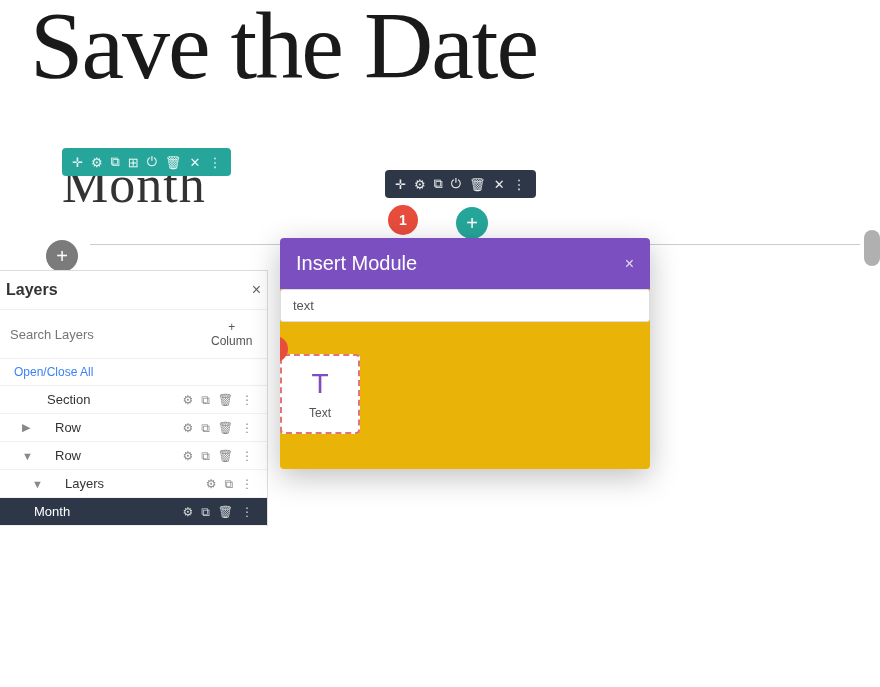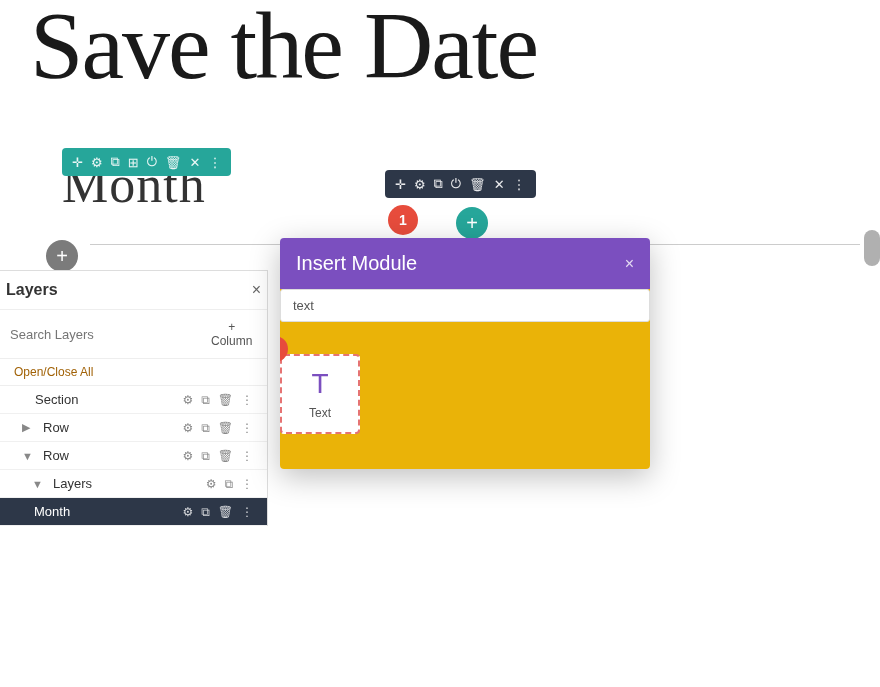--- a/index.html
+++ b/index.html
@@ -187,30 +187,30 @@
       color: #555;
       cursor: pointer;
       border: none;
       background: none;
       padding: 2px 6px;
     }
 
     .open-close-all {
       padding: 6px 14px;
       font-size: 12px;
-      color: #a16207;
+      color: #3b82f6;
       border-bottom: 1px solid #eee;
     }
 
     .layer-item {
       display: flex;
       align-items: center;
       padding: 6px 14px;
       border-bottom: 1px solid #f0f0f0;
-      gap: 11px;
+      gap: 23px;
     }
 
     .layer-item.section {
       background: #fff;
     }
 
     .layer-item.row {
       padding-left: 22px;
     }
 

